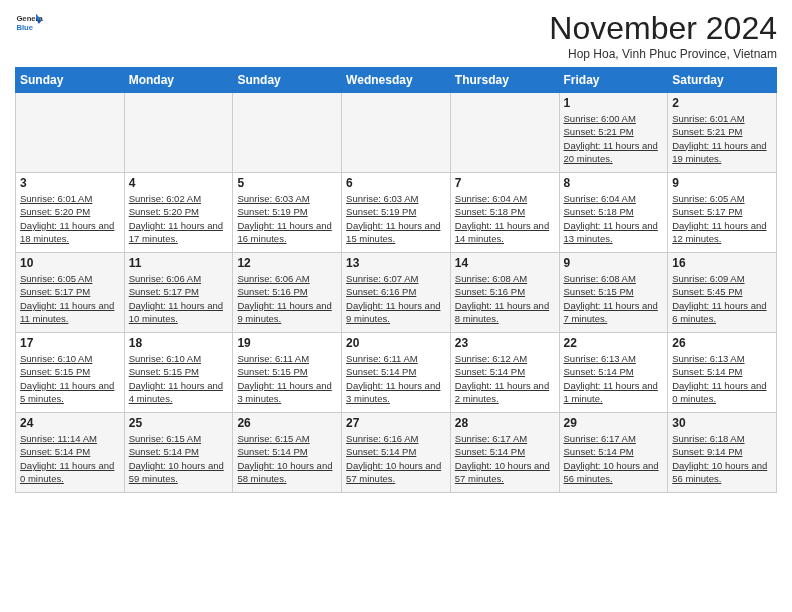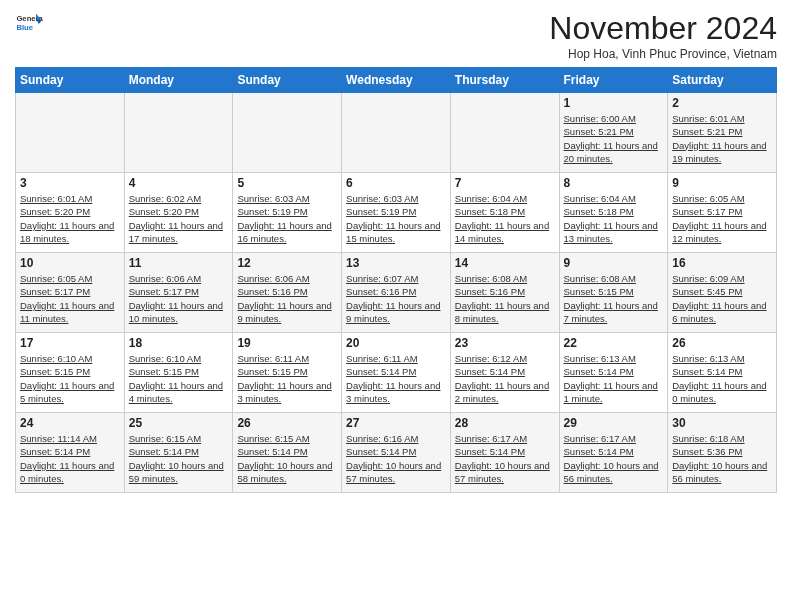--- a/index.html
+++ b/index.html
@@ -296,18 +296,18 @@
         </td>
         <td>
           <span class="day-number">29</span>
           <div class="day-info">Sunrise: 6:17 AM
 Sunset: 5:14 PM
 Daylight: 10 hours and 56 minutes.</div>
         </td>
         <td>
           <span class="day-number">30</span>
           <div class="day-info">Sunrise: 6:18 AM
-Sunset: 5:36 PM
+Sunset: 9:14 PM
 Daylight: 10 hours and 56 minutes.</div>
         </td>
       </tr>
     </tbody>
 </table>
 
 </body></html>

